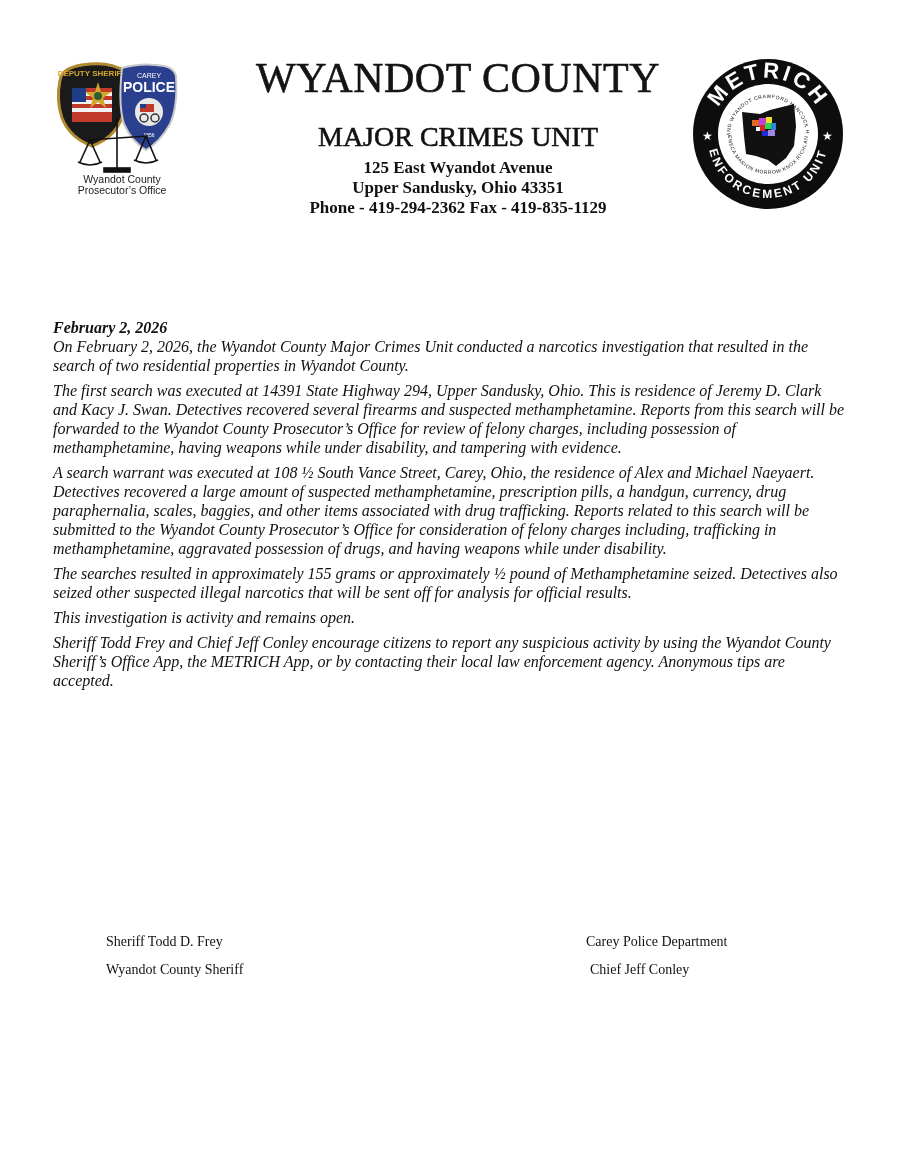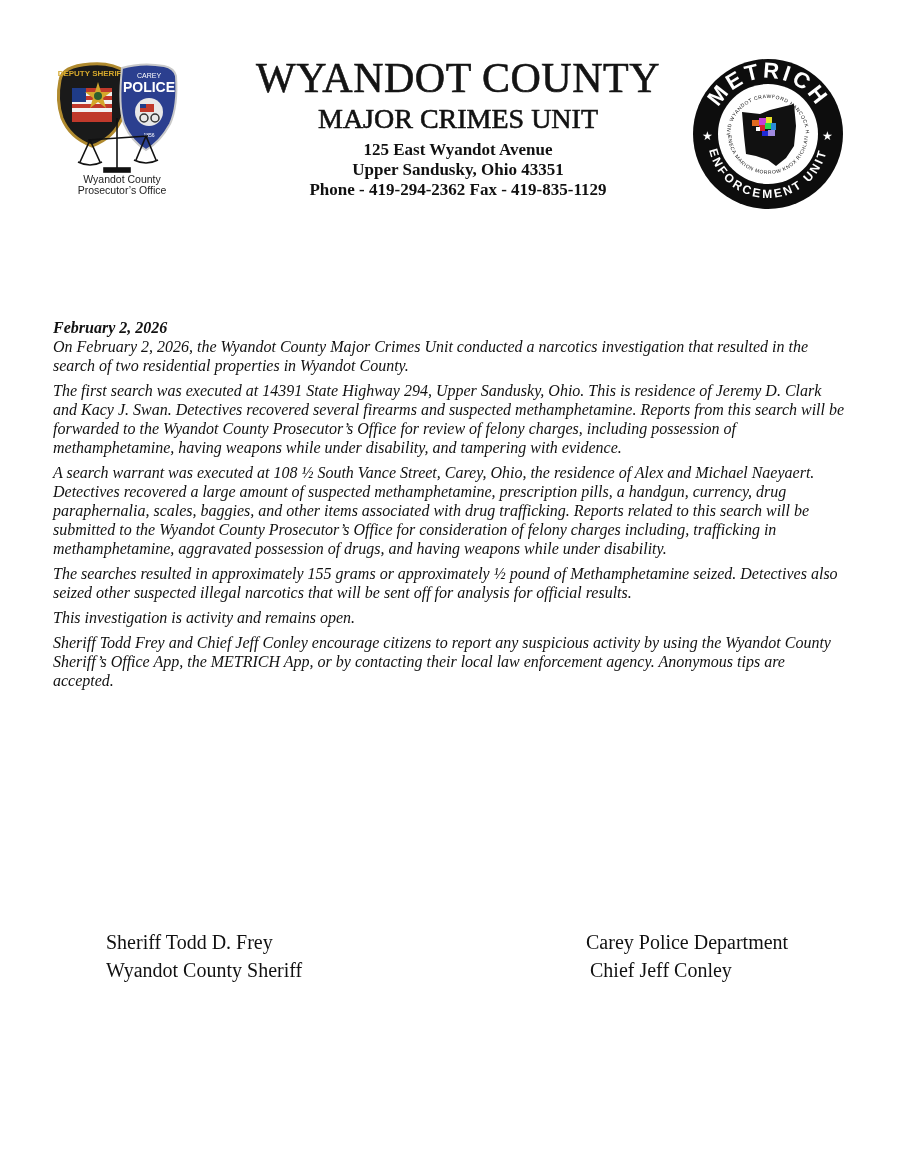--- a/index.html
+++ b/index.html
@@ -6,33 +6,33 @@
   body { width: 904px; height: 1170px; position: relative; overflow: hidden;
          font-family: "Liberation Serif", "DejaVu Serif", serif; color: #111; }
 
   .letterhead { position: absolute; left: 0; top: 0; width: 904px; height: 230px; }
   .logo-left { position: absolute; left: 52px; top: 58px; width: 140px; height: 145px; }
   .logo-right { position: absolute; left: 690px; top: 56px; width: 155px; height: 155px; }
 
   .head-center { position: absolute; left: 228px; top: 56px; width: 460px; text-align: center; }
   .head-title { font-size: 42px; font-weight: normal; letter-spacing: 0.5px; line-height: 44px;
                 color: #141414; -webkit-text-stroke: 0.6px #141414; }
-  .head-sub { font-size: 28px; line-height: 34px; font-weight: normal; margin-top: 2px;
+  .head-sub { font-size: 28px; line-height: 34px; font-weight: normal; margin-top: 20px;
               -webkit-text-stroke: 0.6px #141414; }
   .head-addr { font-size: 17px; font-weight: bold; line-height: 20px; margin-top: 4px; }
 
   .prosecutor-label { position: absolute; left: 52px; top: 174px; width: 140px; text-align: center;
                       font-family: "Liberation Sans", "DejaVu Sans", sans-serif; font-size: 10.5px; line-height: 11px; color: #222; }
 
   .content { position: absolute; left: 53px; top: 318px; width: 792px; font-size: 16px; line-height: 19px; font-style: italic; }
   .date { font-weight: bold; font-size: 16px; margin: 0; }
   .release { font-weight: bold; font-size: 16px; margin: 22px 0 4px 0; }
   .content p.para { margin: 0 0 6px 0; }
 
-  .sig { position: absolute; font-size: 20px; line-height: 28px; }
+  .sig { position: absolute; font-size: 14px; line-height: 28px; }
   .sig-left { left: 106px; top: 928px; }
   .sig-right { left: 586px; top: 928px; }
 </style>
 </head>
 <body>
 
 <div class="letterhead">
 
   <svg class="logo-left" viewBox="0 0 140 145">
 

